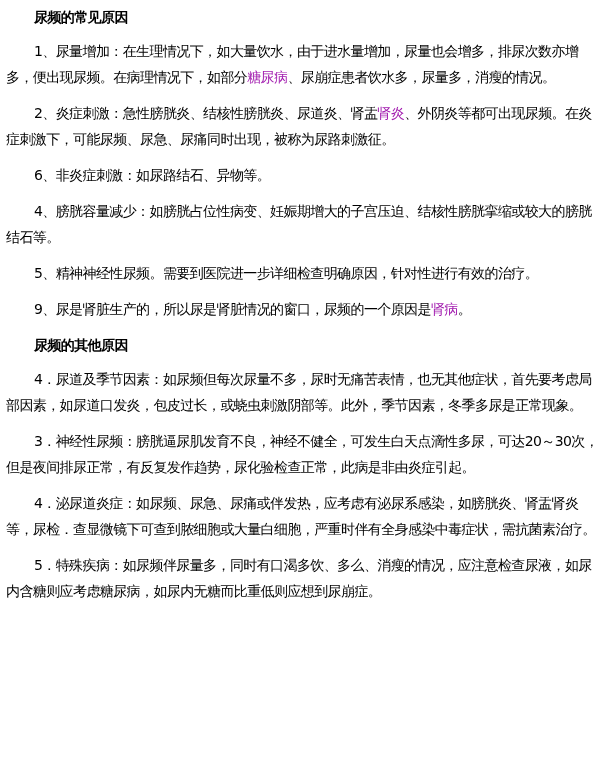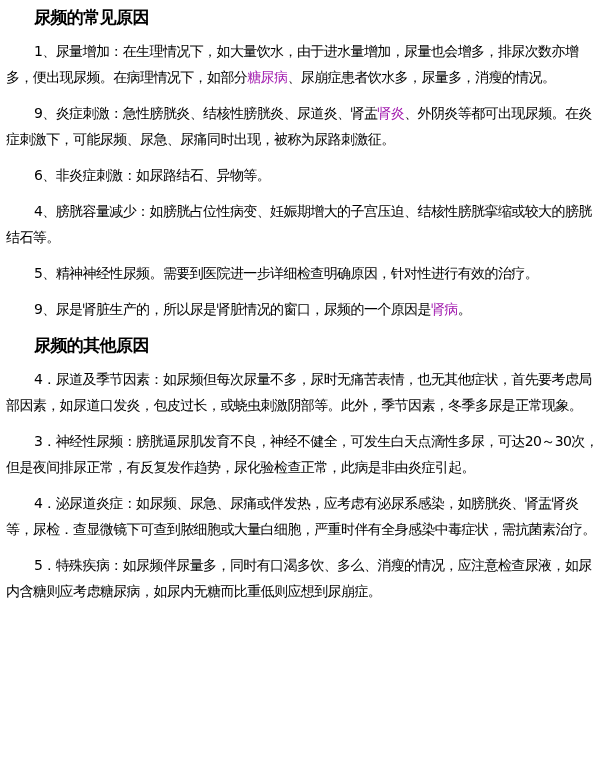--- a/index.html
+++ b/index.html
@@ -18,40 +18,40 @@
     p {
       margin: 0 0 10px 0;
       line-height: 26px;
       text-indent: 28px;
       letter-spacing: -0.6px;
       word-break: break-all;
     }
     h3 {
       margin: 0 0 8px 0;
       padding-left: 28px;
-      font-size: 17px;
+      font-size: 14px;
       font-weight: bold;
       line-height: 26px;
       letter-spacing: -0.6px;
     }
     a.link {
       color: #a21caf;
       text-decoration: none;
     }
   </style>
 </head>
 <body>
 
 <div class="article">
 
   <h3>尿频的常见原因</h3>
 
   <p><span>1、尿量增加：在生理情况下，如大量饮水，由于进水量增加，尿量也会增多，排尿次数亦增多，便出现尿频。在病理情况下，如部分</span><a class="link">糖尿病</a><span>、尿崩症患者饮水多，尿量多，消瘦的情况。</span></p>
 
-  <p><span>9、炎症刺激：急性膀胱炎、结核性膀胱炎、尿道炎、肾盂</span><a class="link">肾炎</a><span>、外阴炎等都可出现尿频。在炎症刺激下，可能尿频、尿急、尿痛同时出现，被称为尿路刺激征。</span></p>
+  <p><span>2、炎症刺激：急性膀胱炎、结核性膀胱炎、尿道炎、肾盂</span><a class="link">肾炎</a><span>、外阴炎等都可出现尿频。在炎症刺激下，可能尿频、尿急、尿痛同时出现，被称为尿路刺激征。</span></p>
 
   <p>6、非炎症刺激：如尿路结石、异物等。</p>
   <p>4、膀胱容量减少：如膀胱占位性病变、妊娠期增大的子宫压迫、结核性膀胱挛缩或较大的膀胱结石等。</p>
   <p>5、精神神经性尿频。需要到医院进一步详细检查明确原因，针对性进行有效的治疗。</p>
 
   <p><span>9、尿是肾脏生产的，所以尿是肾脏情况的窗口，尿频的一个原因是</span><a class="link">肾病</a><span>。</span></p>
 
   <h3>尿频的其他原因</h3>
 
   <p>4．尿道及季节因素：如尿频但每次尿量不多，尿时无痛苦表情，也无其他症状，首先要考虑局部因素，如尿道口发炎，包皮过长，或蛲虫刺激阴部等。此外，季节因素，冬季多尿是正常现象。</p>

